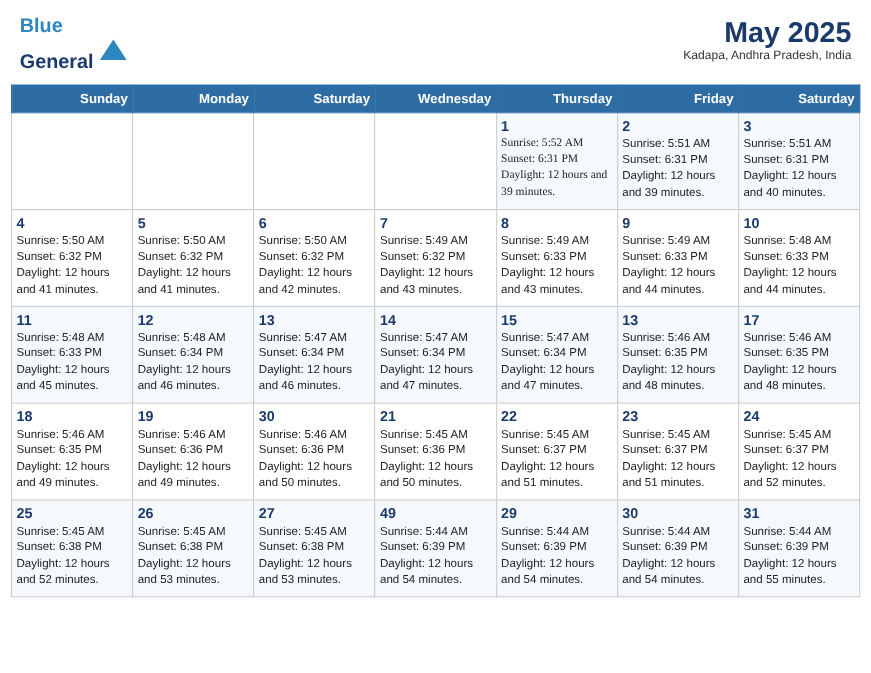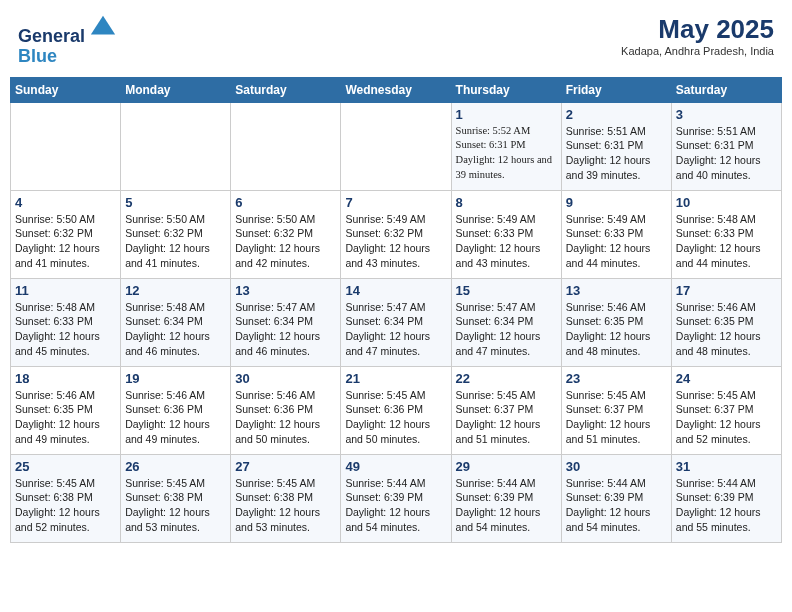--- a/index.html
+++ b/index.html
@@ -49,21 +49,21 @@
     }
     table {
       width: 100%;
       border-collapse: collapse;
       font-size: 11px;
     }
     thead tr th {
       background: #2e6da4;
       color: #fff;
       padding: 5px 4px;
-      text-align: left;
+      text-align: right;
       font-size: 12px;
       font-weight: bold;
       border: 1px solid #2e6da4;
     }
     tbody tr td {
       border: 1px solid #ccc;
       vertical-align: top;
       padding: 4px 4px;
       min-height: 80px;
       height: 88px;
@@ -88,26 +88,26 @@
     .empty-cell {
       background: #fff !important;
     }
   </style>
 </head>
 <body>
 
 <div class="header">
   <div class="logo">
     <div>
+      <div class="logo-text logo-blue">Blue</div>
       <div class="logo-text">
         <span>General</span><svg class="logo-icon" viewBox="0 0 30 30">
             <polygon points="15,2 28,22 2,22" fill="#2e86c1"></polygon>
           </svg>
       </div>
-      <div class="logo-text logo-blue">Blue</div>
     </div>
   </div>
   <div class="title-block">
     <div class="month-title">May 2025</div>
     <div class="location-title">Kadapa, Andhra Pradesh, India</div>
   </div>
 </div>
 
 <table>
   <thead>

